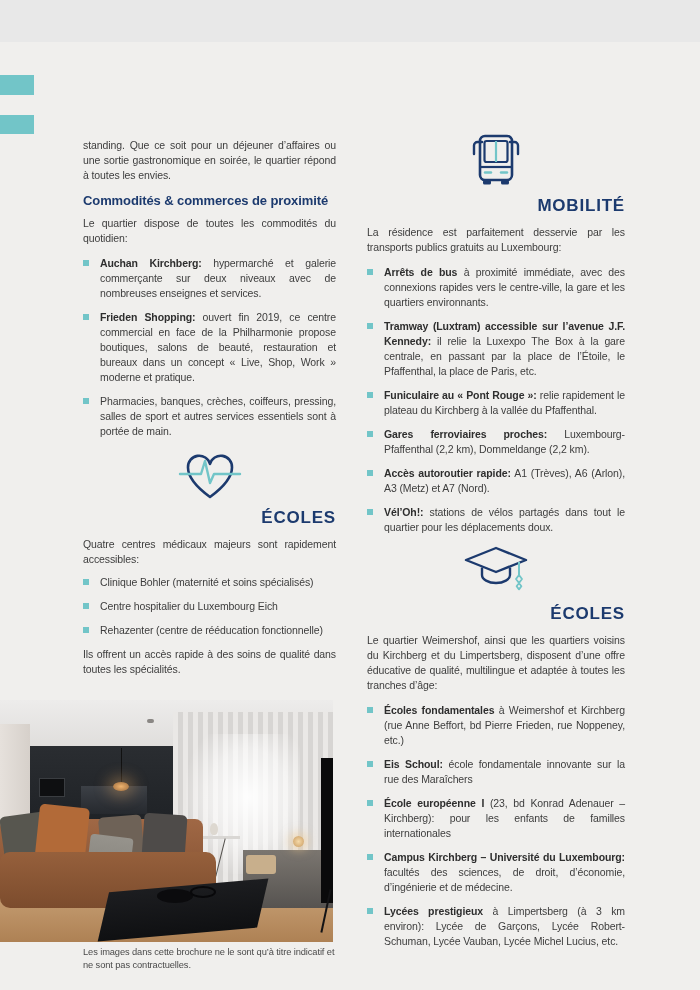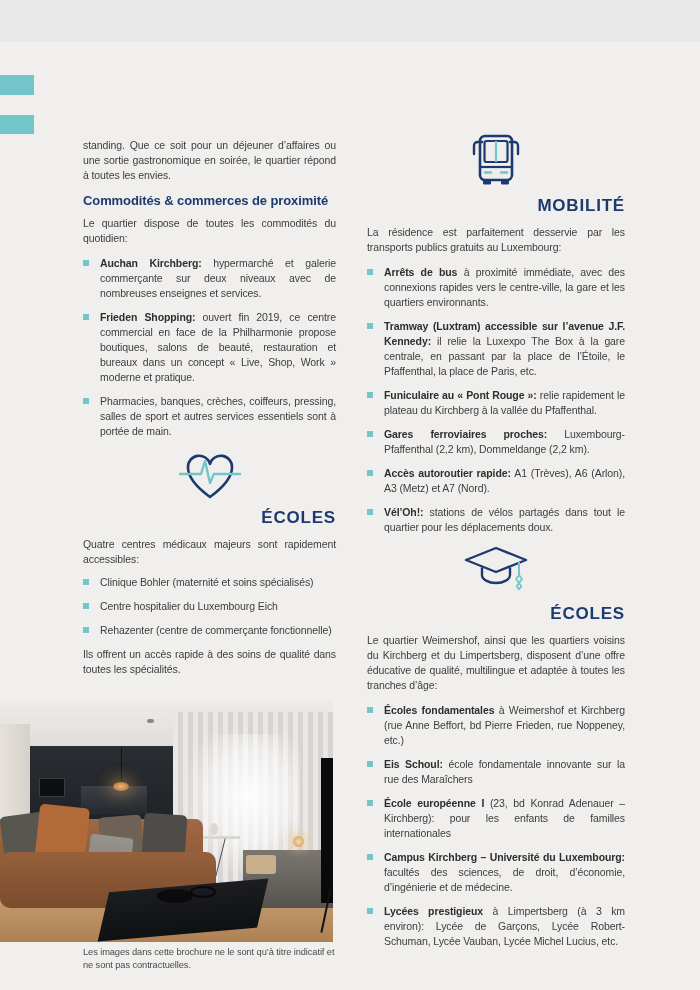--- a/index.html
+++ b/index.html
@@ -151,21 +151,21 @@
         <path d="M33 49 C 20 39.5, 11 30, 11 19.5 A 11.2 11.2 0 0 1 33 16 A 11.2 11.2 0 0 1 55 19.5 C 55 30, 46 39.5, 33 49 Z" fill="none" stroke="#1C3A6E" stroke-width="2.6" stroke-linejoin="round"></path>
         <polyline points="3,26 24,26 28,13 33,35 37,26 63,26" fill="none" stroke="#72C5C8" stroke-width="2.4" stroke-linejoin="round" stroke-linecap="round"></polyline>
       </svg>
     </div>
     <h2 class="section-title">ÉCOLES</h2>
 
     <p class="body-text mb8">Quatre centres médicaux majeurs sont rapidement accessibles:</p>
     <ul class="bullets">
       <li><span>Clinique Bohler (maternité et soins spécialisés)</span></li>
       <li><span>Centre hospitalier du Luxembourg Eich</span></li>
-      <li><span>Rehazenter (centre de commerçante fonctionnelle)</span></li>
+      <li><span>Rehazenter (centre de rééducation fonctionnelle)</span></li>
     </ul>
     <p class="body-text">Ils offrent un accès rapide à des soins de qualité dans toutes les spécialités.</p>
   </div>
 
   <div class="col col-right">
     <div class="icon-block">
       <svg class="icon-svg" width="62" height="60" viewBox="0 0 62 60">
         <path d="M17 12 h-4.5 a3.5 3.5 0 0 0 -3.5 3.5 V24" fill="none" stroke="#1C3A6E" stroke-width="2.4" stroke-linecap="round"></path>
         <path d="M45 12 h4.5 a3.5 3.5 0 0 1 3.5 3.5 V24" fill="none" stroke="#1C3A6E" stroke-width="2.4" stroke-linecap="round"></path>
         <rect x="15" y="6" width="32" height="44" rx="5" fill="none" stroke="#1C3A6E" stroke-width="2.6"></rect>

